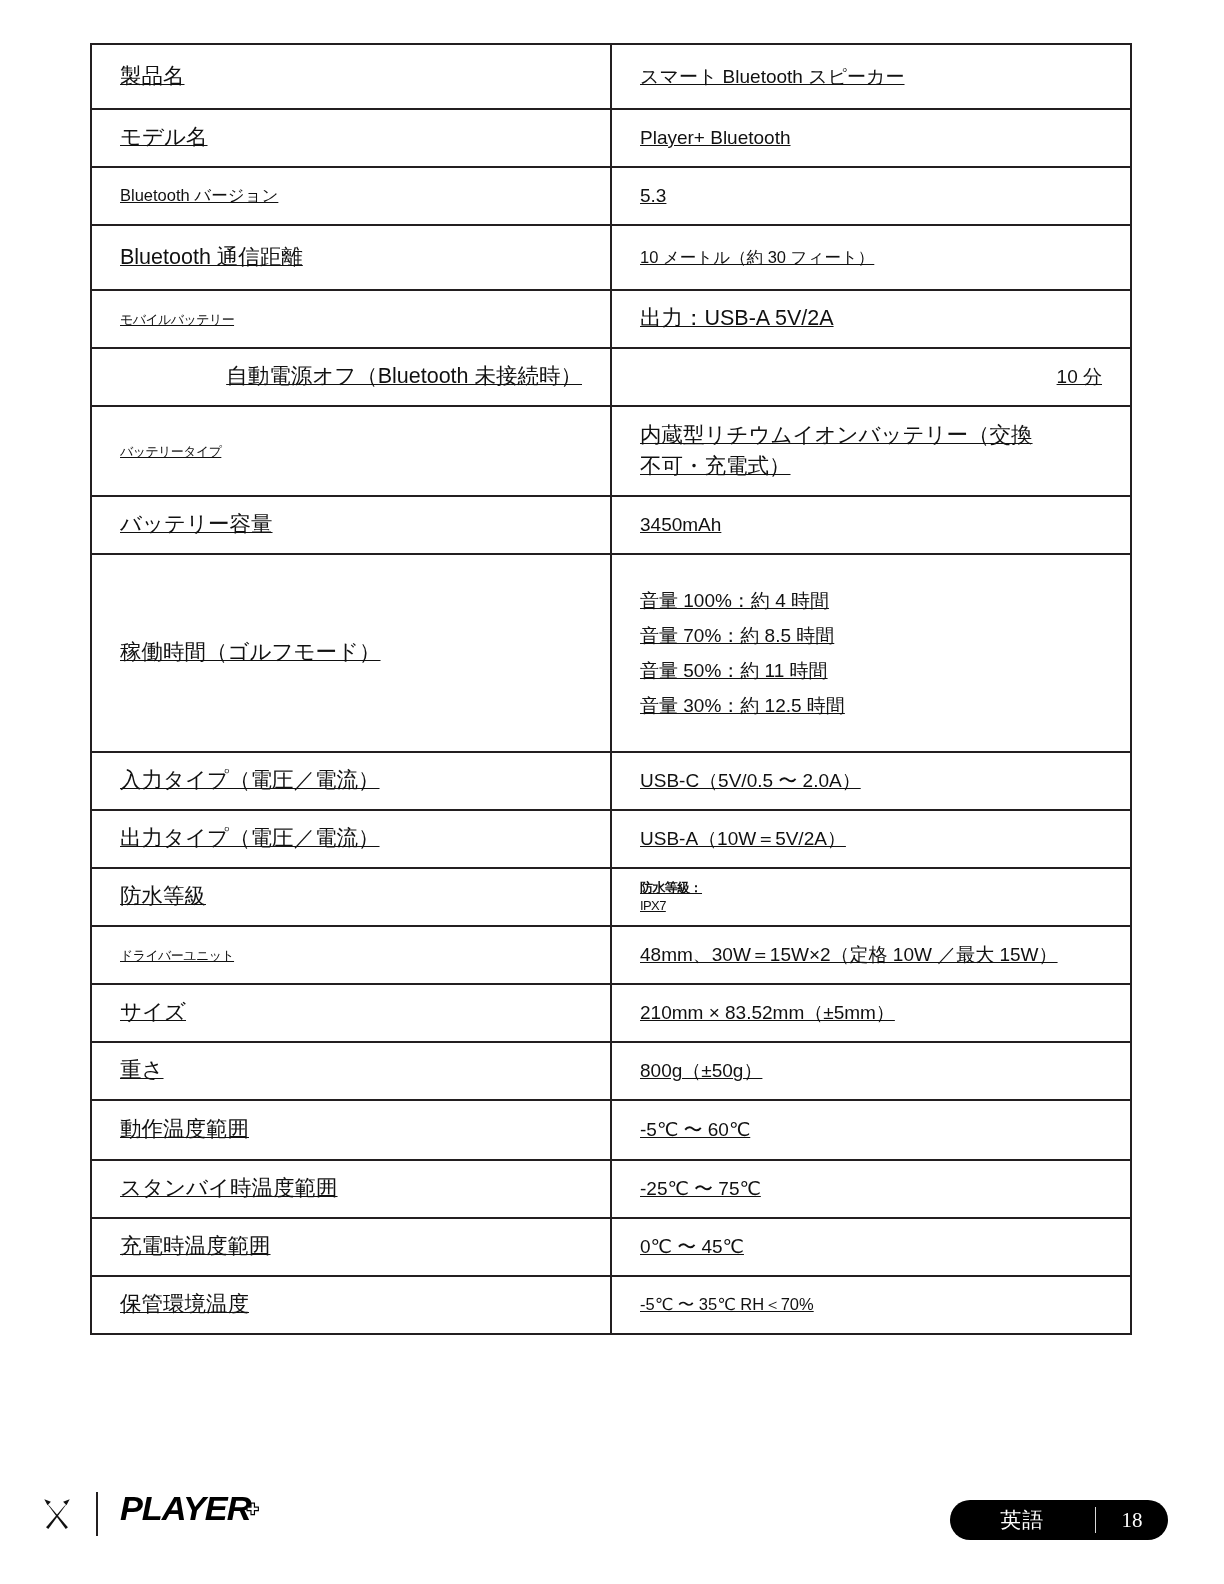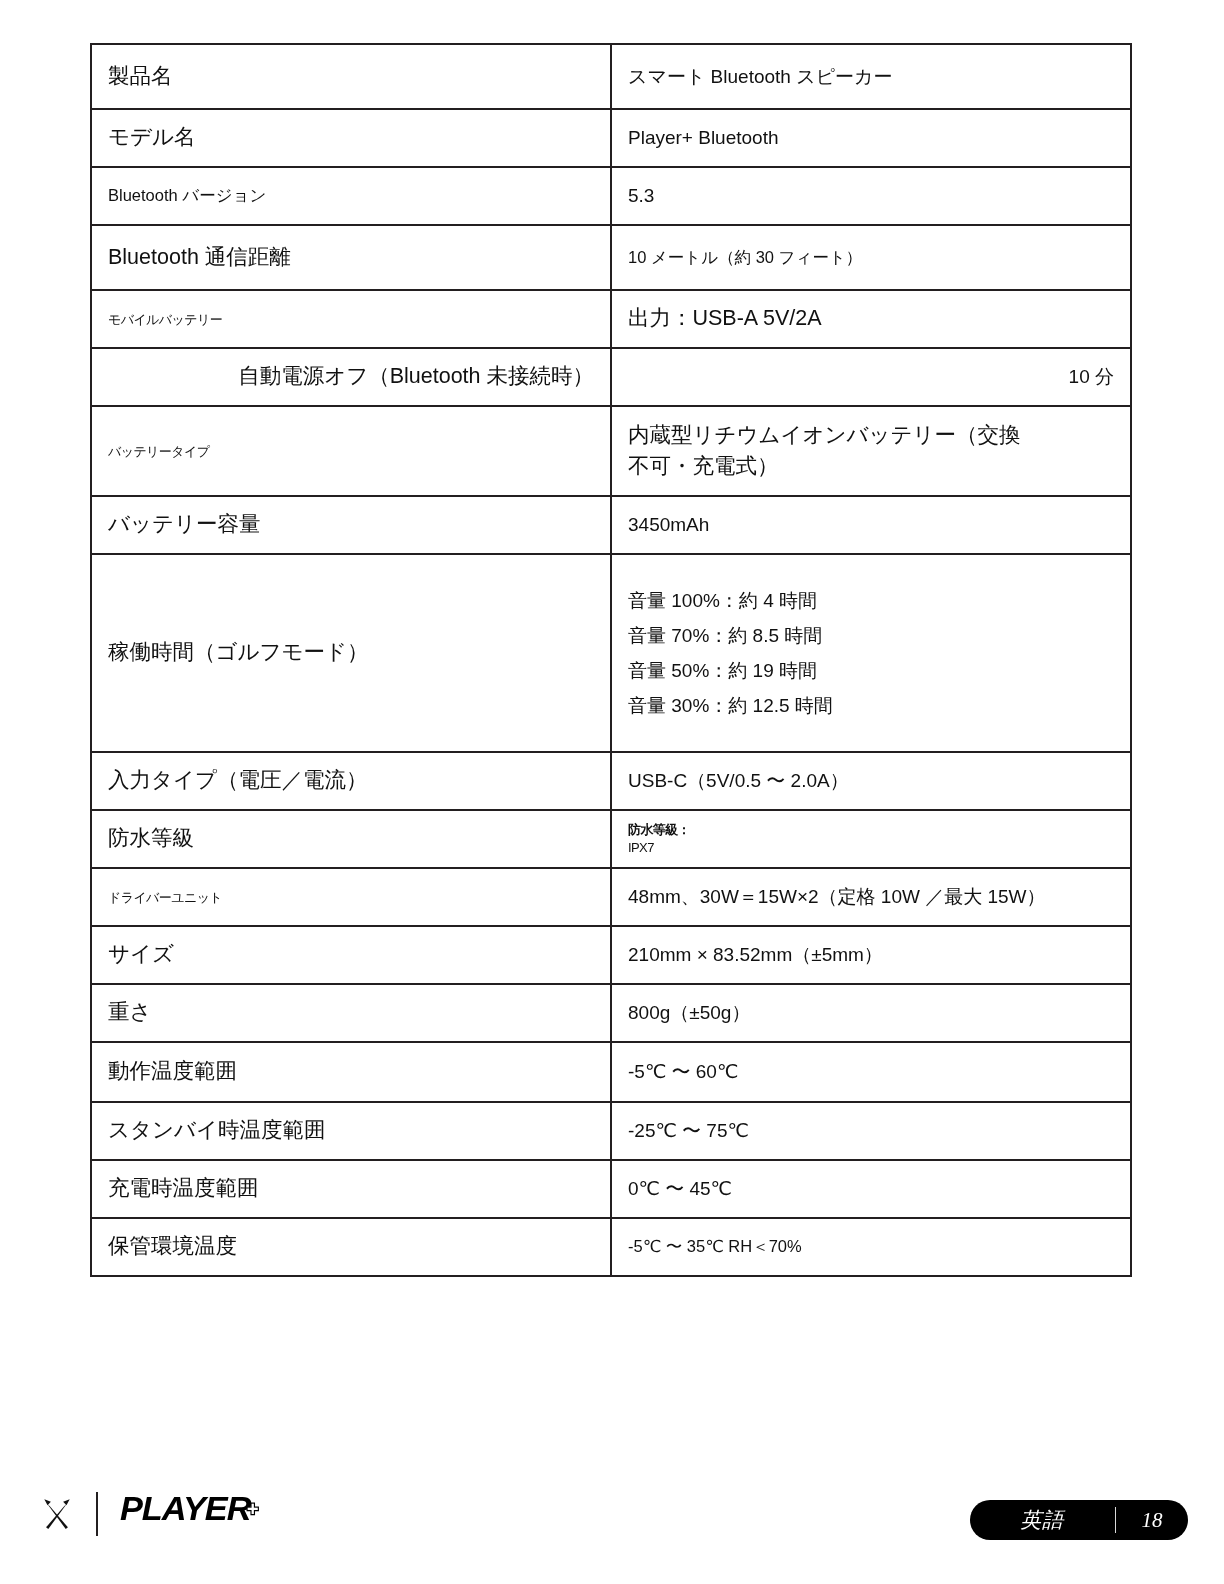--- a/index.html
+++ b/index.html
@@ -35,22 +35,23 @@
 
   table.spec-table {
     width: 1040px;
     border-collapse: collapse;
     table-layout: fixed;
   }
 
   table.spec-table td {
     border: 2.5px solid #231f20;
     vertical-align: middle;
-    padding: 6px 16px;
+    padding: 6px 28px;
     box-sizing: border-box;
+    text-decoration: underline;
   }
 
   td.lbl { width: 520px; }
   td.val { width: 520px; }
 
   
   .fs-xs   { font-size: 13px;  line-height: 1.35; letter-spacing: -0.2px; }
   .fs-sm   { font-size: 16.5px; line-height: 1.4; }
   .fs-md   { font-size: 19px;  line-height: 1.45; }
   .fs-lg   { font-size: 21.5px; line-height: 1.45; }
@@ -113,31 +114,30 @@
     color: #ffffff;
     -webkit-text-stroke: 2.4px #000000;
     paint-order: stroke fill;
     margin-left: 1px;
     position: relative;
     top: -4px;
   }
 
   .page-badge {
     position: absolute;
-    right: 36px;
+    right: 56px;
     top: 14px;
     height: 40px;
     background: #000000;
     border-radius: 20px;
     display: flex;
     align-items: center;
     color: #ffffff;
     min-width: 218px;
     box-sizing: border-box;
-    font-style: italic;
   }
 
   .badge-lang {
     flex: 1 1 auto;
     text-align: center;
     font-size: 21px;
     letter-spacing: 1px;
     padding: 0 14px;
   }
 
@@ -195,28 +195,32 @@
           <tr style="height: 58px;">
             <td class="lbl"><span class="fs-lg">バッテリー容量</span></td>
             <td class="val"><span class="fs-md multiline">3450mAh</span></td>
           </tr>
           <tr style="height: 198px;">
             <td class="lbl"><span class="fs-lg">稼働時間（ゴルフモード）</span></td>
             <td class="val">
               <div class="val-lines fs-md">
                 <span>音量 100%：約 4 時間</span>
                 <span>音量 70%：約 8.5 時間</span>
-                <span>音量 50%：約 19 時間</span>
+                <span>音量 50%：約 11 時間</span>
                 <span>音量 30%：約 12.5 時間</span>
               </div>
             </td>
           </tr>
           <tr style="height: 58px;">
             <td class="lbl"><span class="fs-lg">入力タイプ（電圧／電流）</span></td>
             <td class="val"><span class="fs-md multiline">USB-C（5V/0.5 〜 2.0A）</span></td>
+          </tr>
+          <tr style="height: 58px;">
+            <td class="lbl"><span class="fs-lg">出力タイプ（電圧／電流）</span></td>
+            <td class="val"><span class="fs-md multiline">USB-A（10W＝5V/2A）</span></td>
           </tr>
           <tr style="height: 58px;">
             <td class="lbl"><span class="fs-lg">防水等級</span></td>
             <td class="val"><span class="fs-xs multiline cond bold-first"><span style="font-weight: 700; display: block;">防水等級：</span><span style="display: block;">IPX7</span></span></td>
           </tr>
           <tr style="height: 58px;">
             <td class="lbl"><span class="fs-xs cond">ドライバーユニット</span></td>
             <td class="val"><span class="fs-md multiline">48mm、30W＝15W×2（定格 10W ／最大 15W）</span></td>
           </tr>
           <tr style="height: 58px;">

